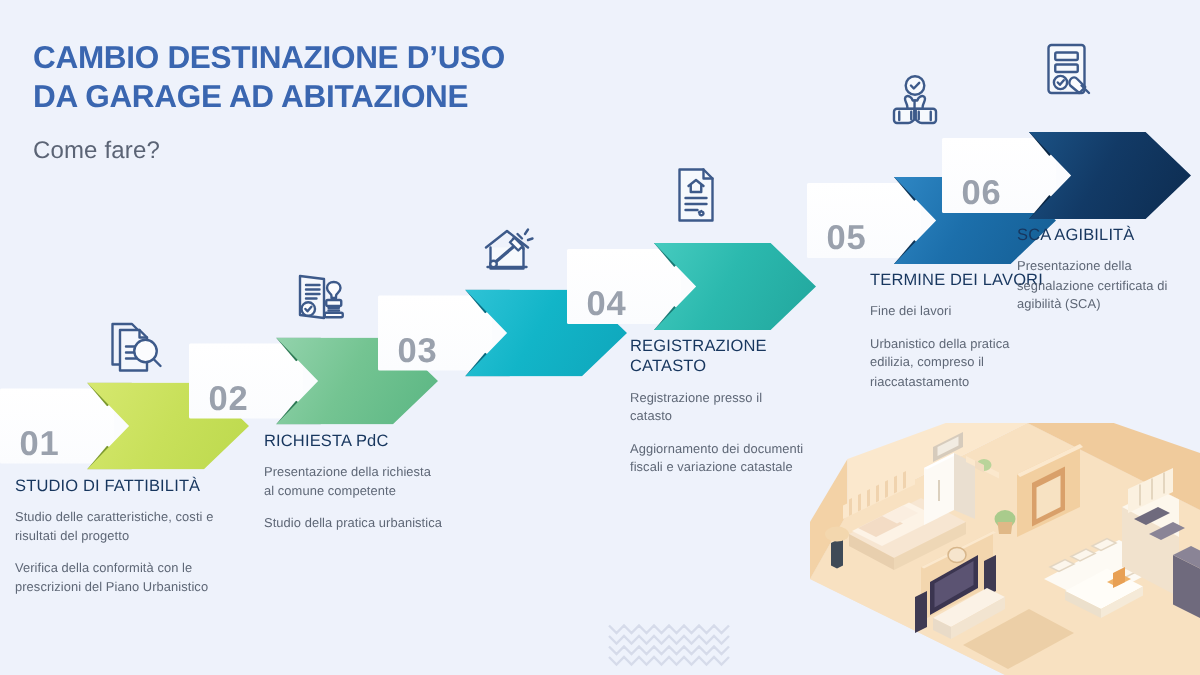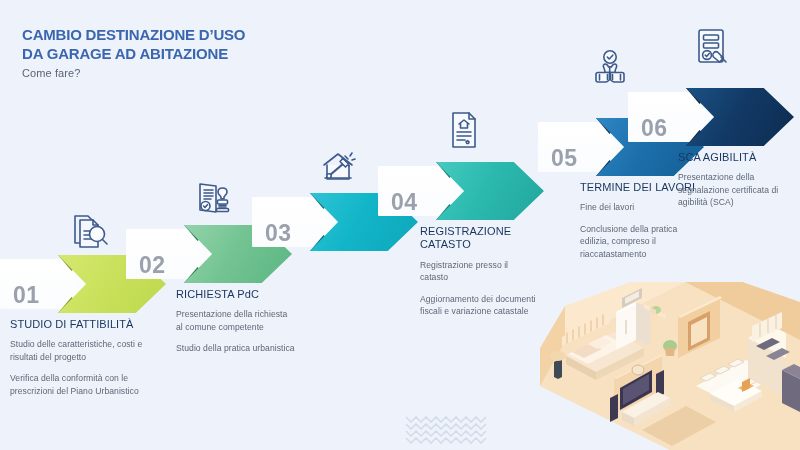--- a/index.html
+++ b/index.html
@@ -8,30 +8,30 @@
     position:relative;
     overflow:hidden;
     background:#eef2fb;
     font-family:"Liberation Sans", sans-serif;
     color:#5b6475;
   }
 
   
   #header { position:absolute; left:22px; top:26px; width:420px; }
   #title {
-    font-size:15px;
+    font-size:21px;
     font-weight:bold;
     line-height:1.26;
     letter-spacing:-0.2px;
     color:#3a66b0;
     white-space:pre-line;
   }
   #subtitle {
-    margin-top:3px;
-    font-size:11px;
+    margin-top:13px;
+    font-size:16px;
     color:#5b6475;
     letter-spacing:0.1px;
   }
 
   
   .step { position:absolute; }
 
   .arrow-row { position:relative; height:58px; }
 
   
@@ -235,21 +235,21 @@
     <div class="num-plate">
       <span class="num">05</span>
     </div>
     <div class="fold top" style="background:#0d3457;"></div>
     <div class="fold bot" style="background:#0d3457;"></div>
     <div class="chevron" style="background:linear-gradient(120deg,#2f87c4 0%,#1c6fab 45%,#155e94 100%);"></div>
   </div>
   <div class="step-text" style="left:42px; top:63px; width:122px;">
     <div class="step-title">TERMINE DEI LAVORI</div>
     <div class="step-p">Fine dei lavori</div>
-    <div class="step-p">Conclusione della pratica edilizia, compreso il riaccatastamento</div>
+    <div class="step-p">Urbanistico della pratica edilizia, compreso il riaccatastamento</div>
   </div>
 </div>
 
 <div class="step" style="left:628px; top:88px; width:180px;">
   <div class="step-icon" style="left:60px; top:-64px;">
     <svg viewBox="0 0 48 48" fill="none" stroke="#3d5a8a" stroke-width="1.6" stroke-linecap="round" stroke-linejoin="round">
       <rect x="11" y="6" width="24" height="32" rx="2" fill="#f6f9fd"></rect>
       <rect x="15.5" y="11" width="15" height="5" rx="1"></rect>
       <rect x="15.5" y="19" width="15" height="5" rx="1"></rect>
       <circle cx="19" cy="31" r="4.4" fill="#fbfcfe"></circle>

